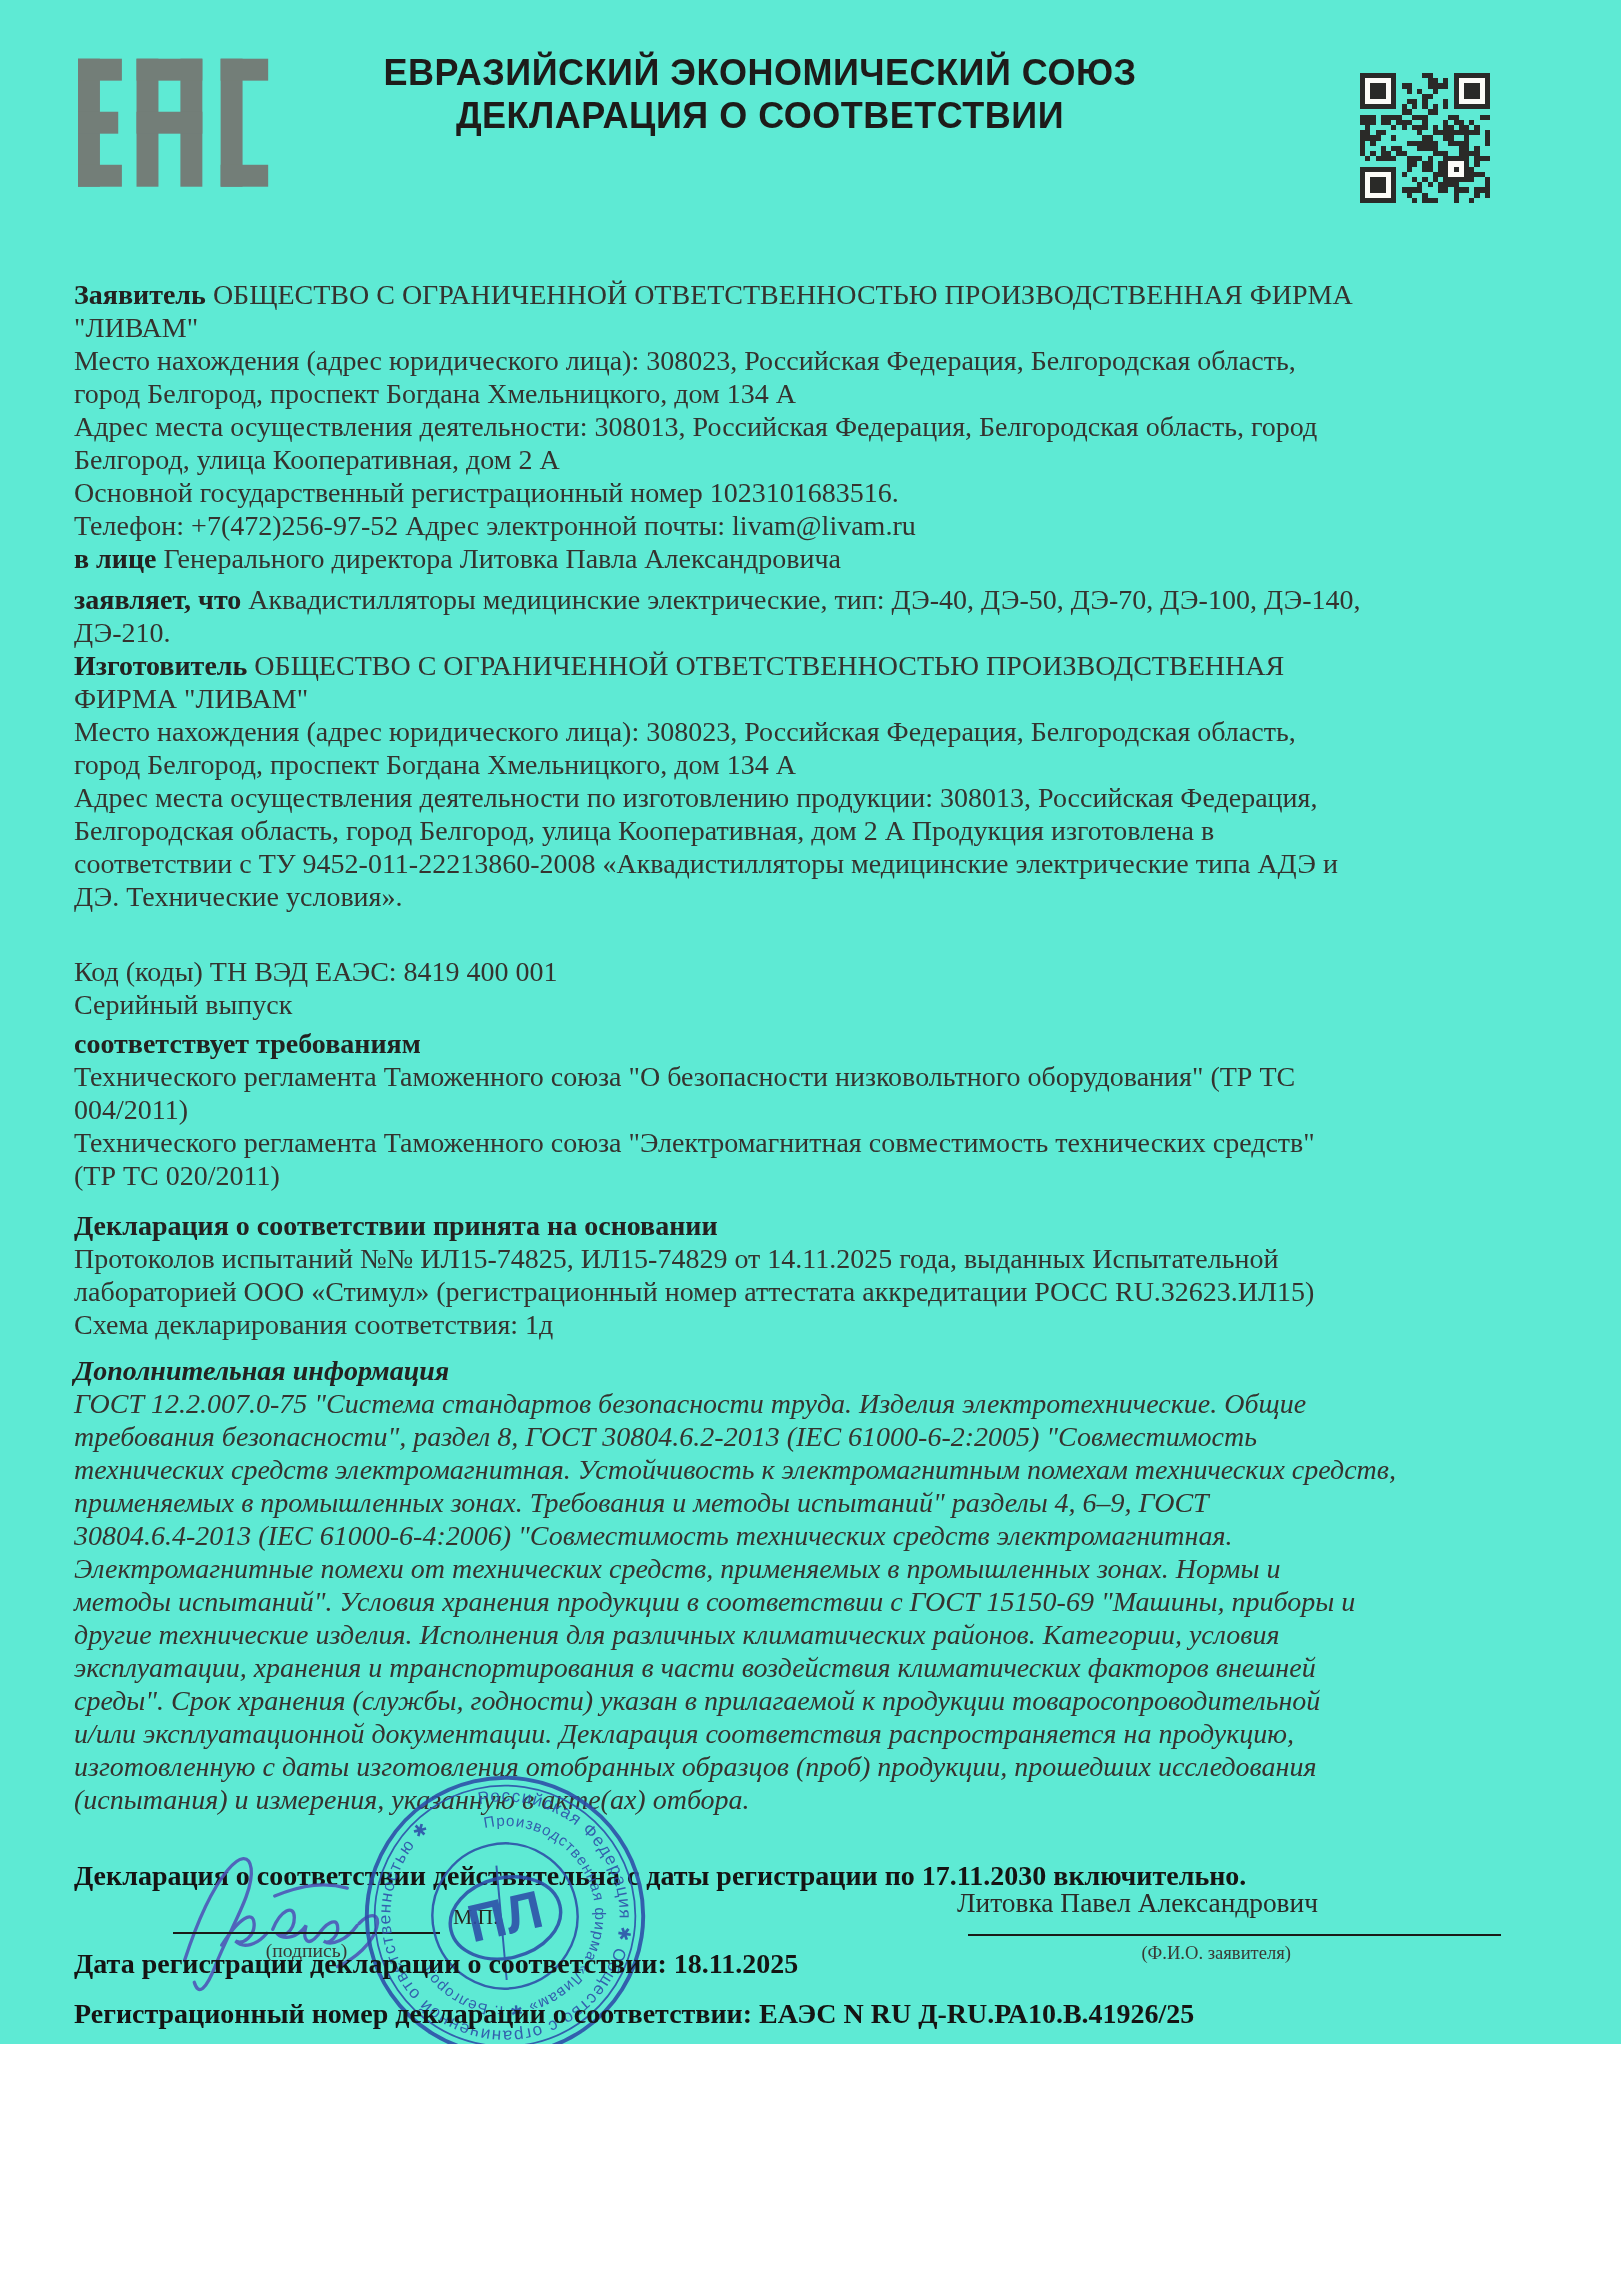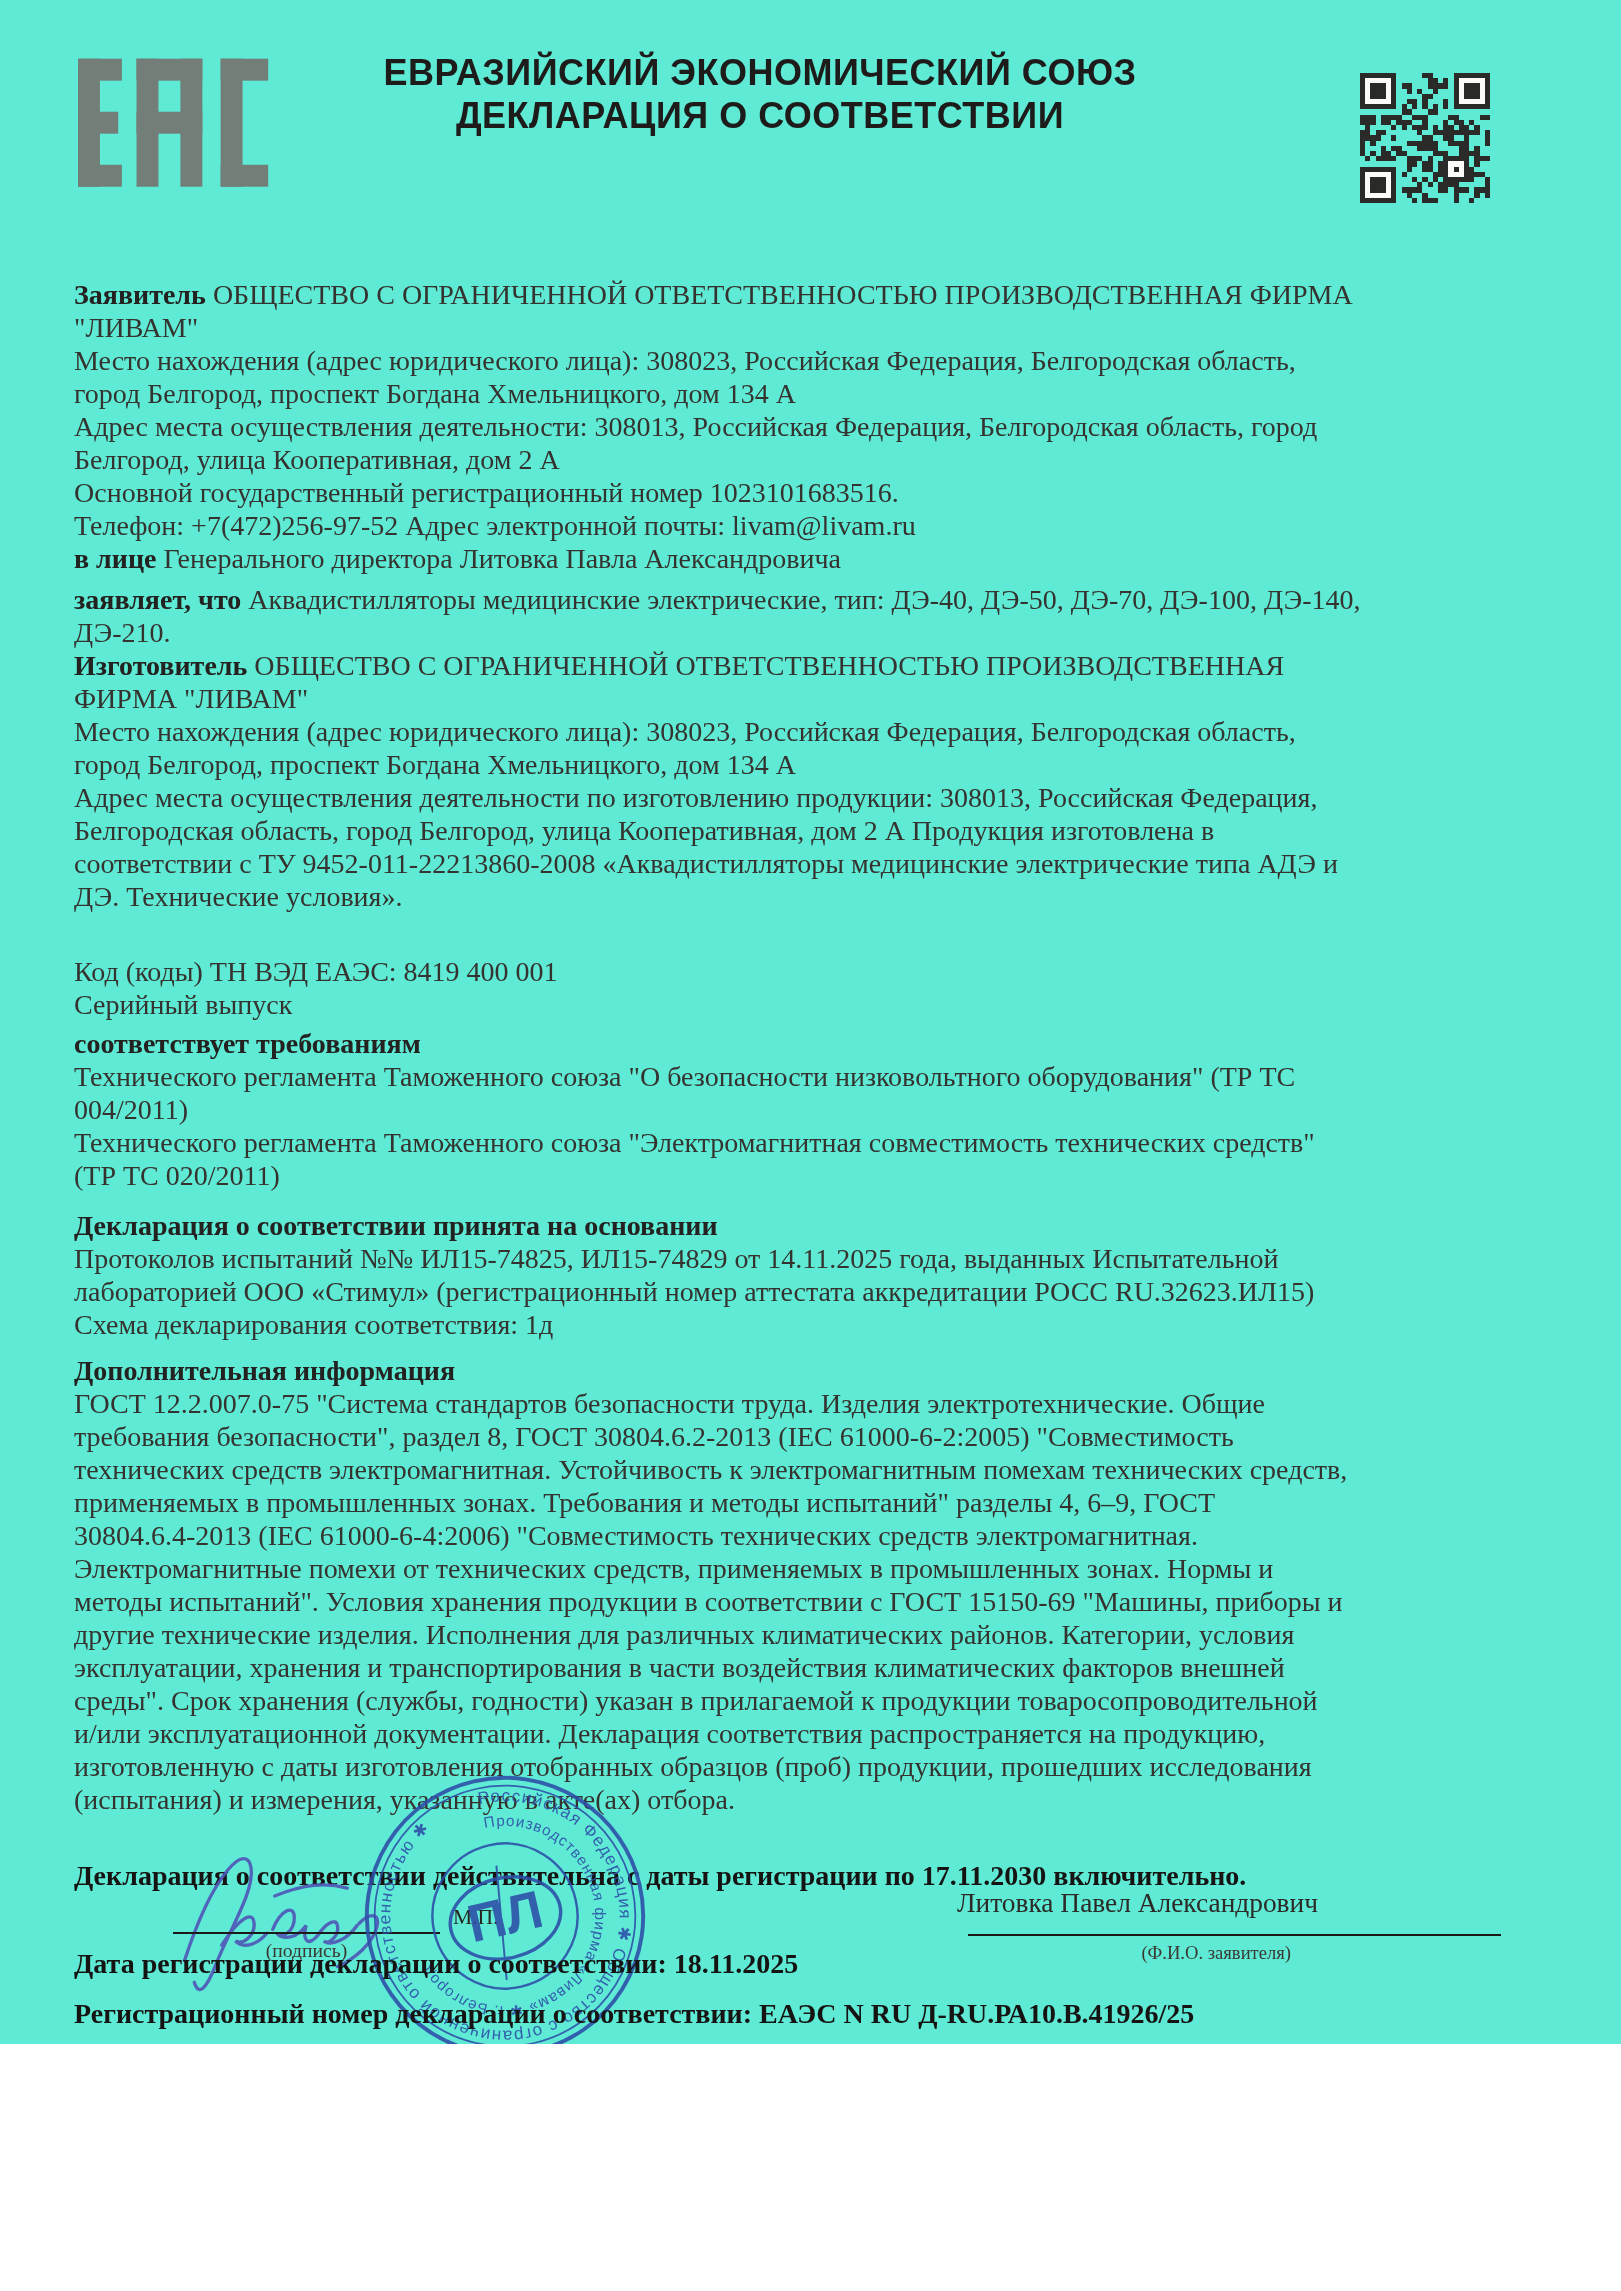--- a/index.html
+++ b/index.html
@@ -315,21 +315,21 @@
         <div class="ln" data-name="body-line"><span>004/2011)</span></div>
         <div class="ln" data-name="body-line"><span>Технического регламента Таможенного союза "Электромагнитная совместимость технических средств"</span></div>
         <div class="ln" data-name="body-line"><span>(ТР ТС 020/2011)</span></div>
       </div>
       <div class="para" data-name="declaration-basis" style="margin-top: 17.6px;">
         <div class="ln" data-name="body-line"><span class="b">Декларация о соответствии принята на основании</span></div>
         <div class="ln" data-name="body-line"><span>Протоколов испытаний №№ ИЛ15-74825, ИЛ15-74829 от 14.11.2025 года, выданных Испытательной</span></div>
         <div class="ln" data-name="body-line"><span>лабораторией ООО «Стимул» (регистрационный номер аттестата аккредитации РОСС RU.32623.ИЛ15)</span></div>
         <div class="ln" data-name="body-line"><span>Схема декларирования соответствия: 1д</span></div>
       </div>
-      <div class="para" data-name="additional-information" style="margin-top: 12.7px;">
+      <div class="para" data-name="additional-information" style="margin-top: 12.7px; font-style: italic;">
         <div class="ln" data-name="body-line"><span class="b">Дополнительная информация</span></div>
         <div class="ln" data-name="body-line"><span>ГОСТ 12.2.007.0-75 "Система стандартов безопасности труда. Изделия электротехнические. Общие</span></div>
         <div class="ln" data-name="body-line"><span>требования безопасности", раздел 8, ГОСТ 30804.6.2-2013 (IEC 61000-6-2:2005) "Совместимость</span></div>
         <div class="ln" data-name="body-line"><span>технических средств электромагнитная. Устойчивость к электромагнитным помехам технических средств,</span></div>
         <div class="ln" data-name="body-line"><span>применяемых в промышленных зонах. Требования и методы испытаний" разделы 4, 6–9, ГОСТ</span></div>
         <div class="ln" data-name="body-line"><span>30804.6.4-2013 (IEC 61000-6-4:2006) "Совместимость технических средств электромагнитная.</span></div>
         <div class="ln" data-name="body-line"><span>Электромагнитные помехи от технических средств, применяемых в промышленных зонах. Нормы и</span></div>
         <div class="ln" data-name="body-line"><span>методы испытаний". Условия хранения продукции в соответствии с ГОСТ 15150-69 "Машины, приборы и</span></div>
         <div class="ln" data-name="body-line"><span>другие технические изделия. Исполнения для различных климатических районов. Категории, условия</span></div>
         <div class="ln" data-name="body-line"><span>эксплуатации, хранения и транспортирования в части воздействия климатических факторов внешней</span></div>

